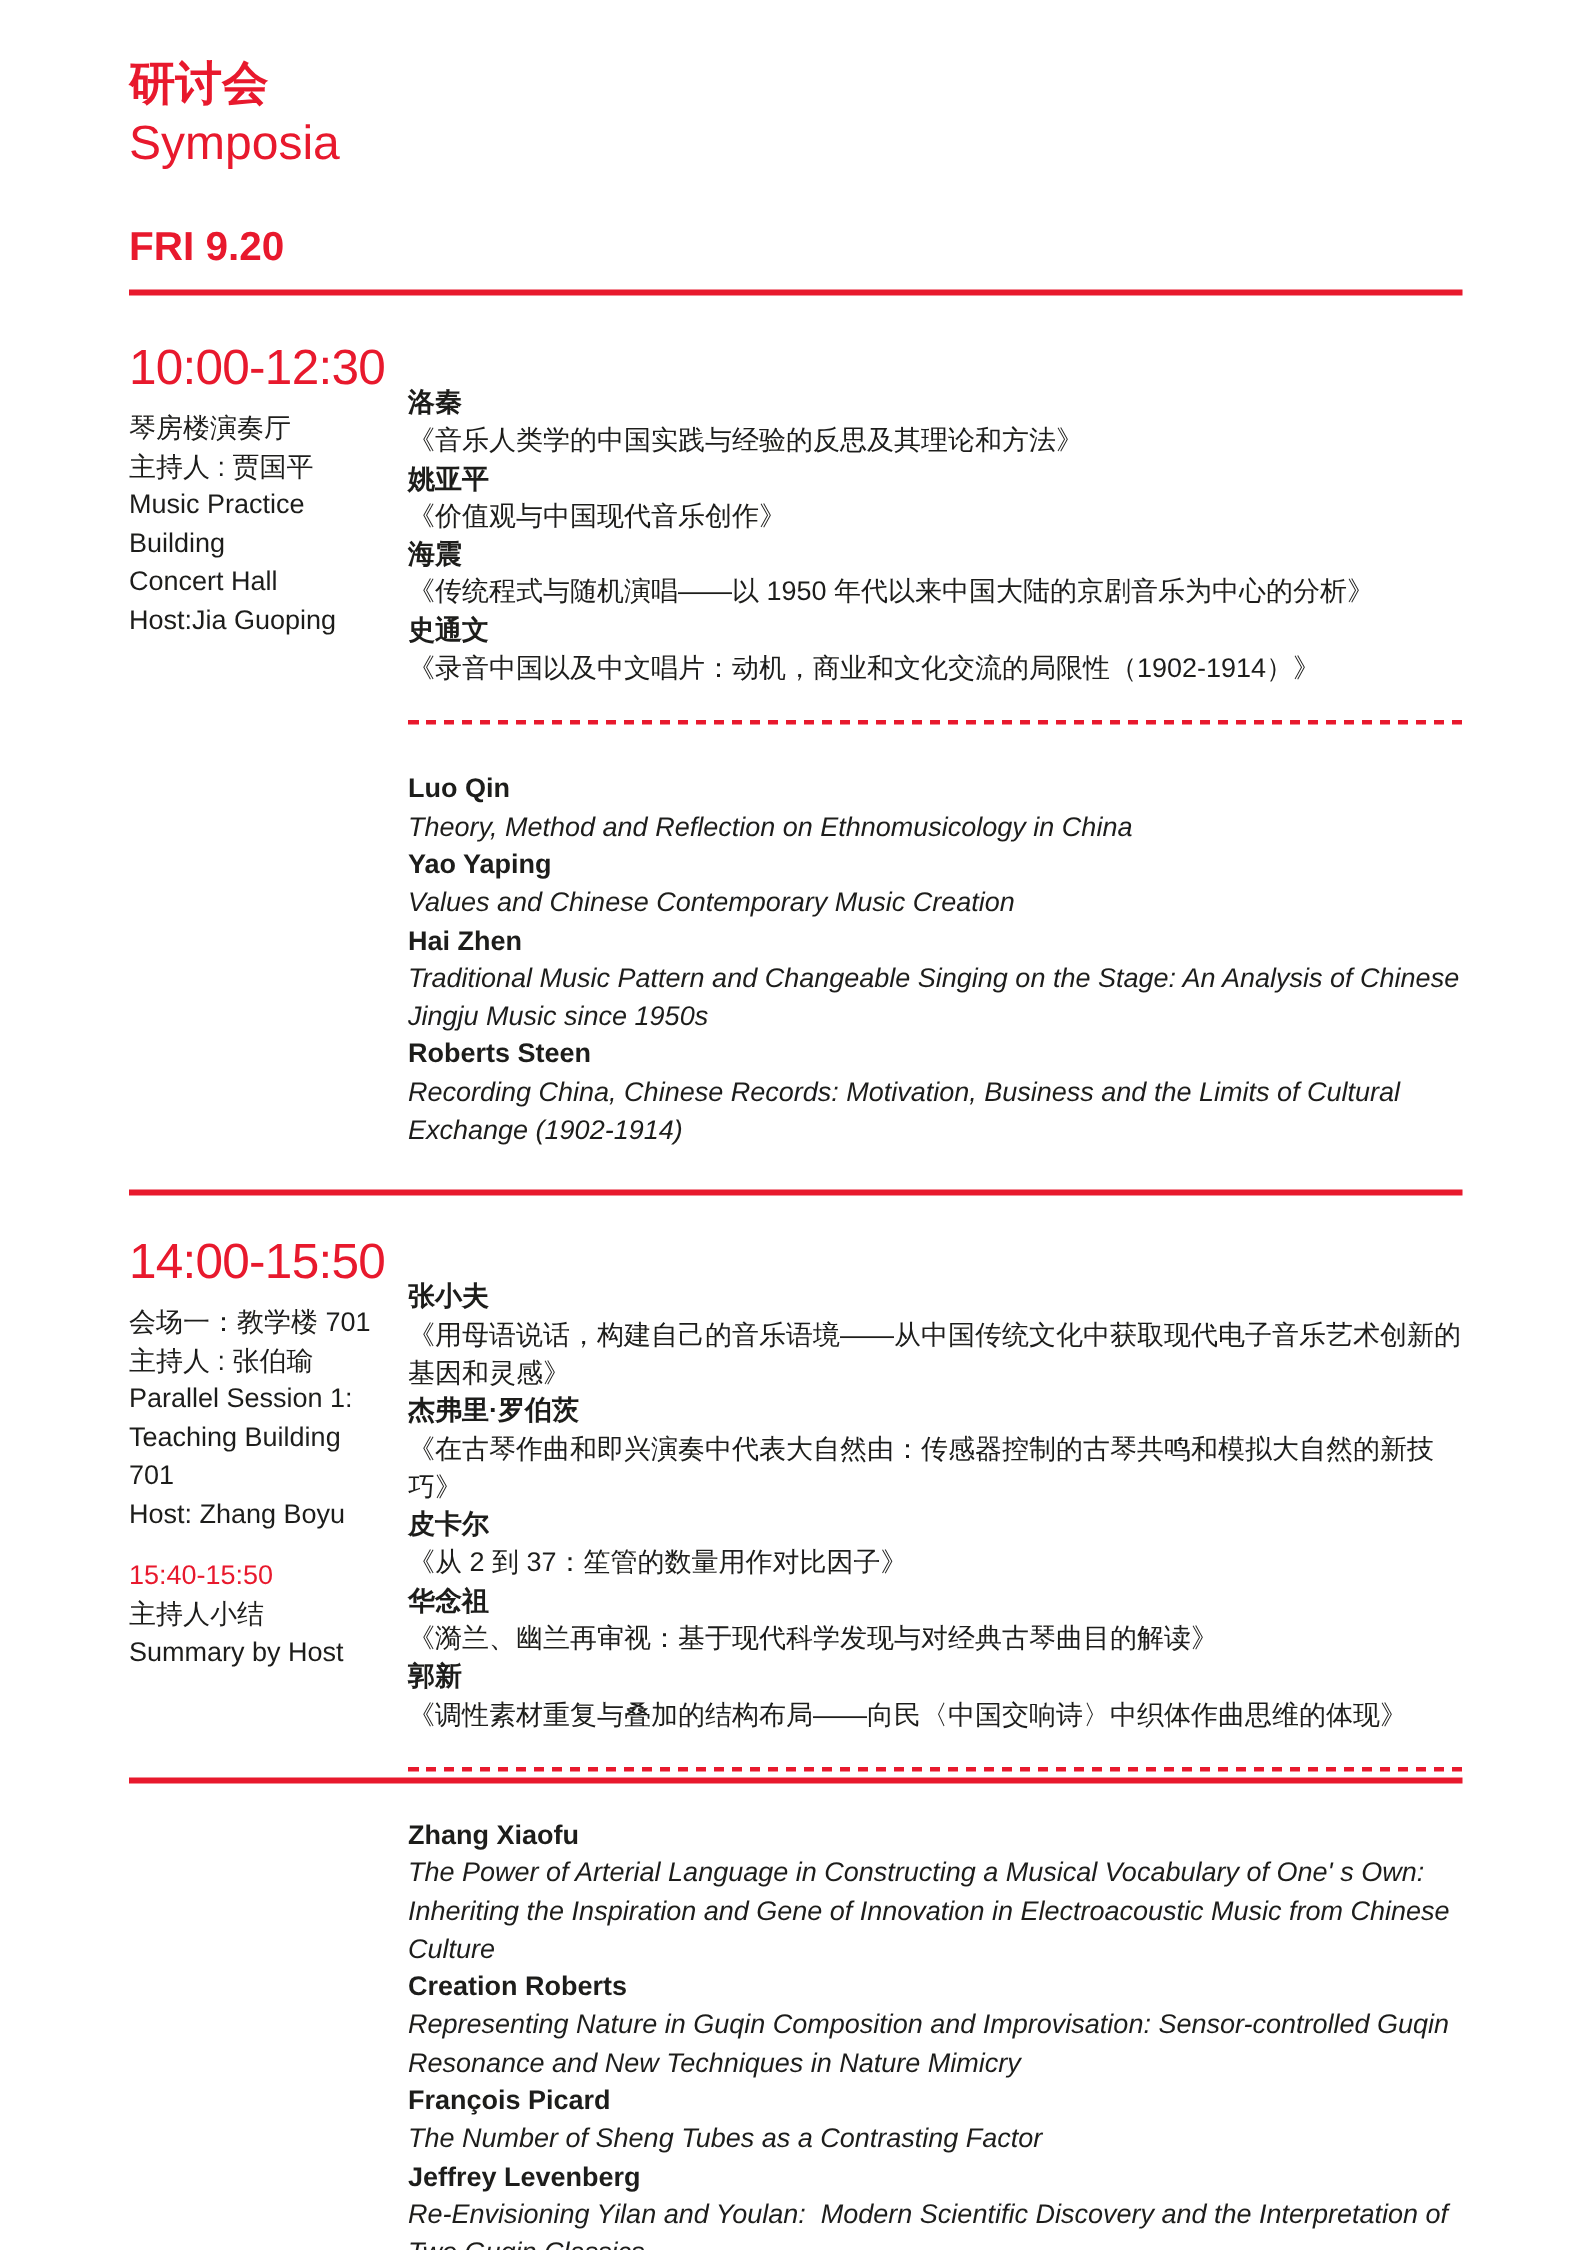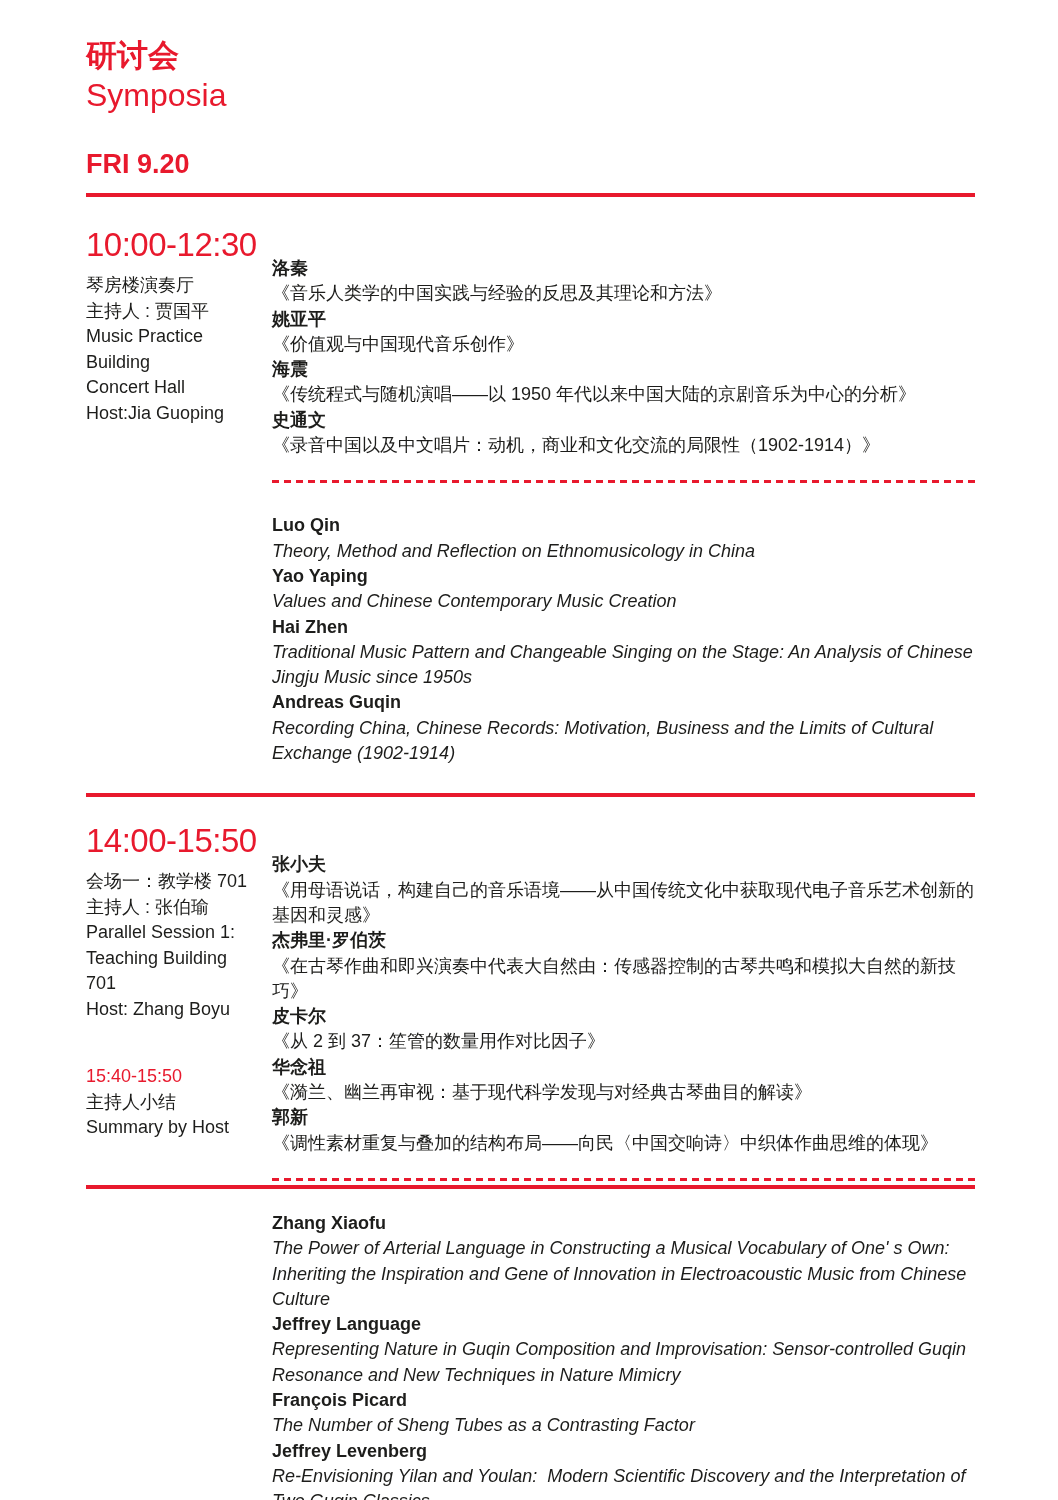--- a/index.html
+++ b/index.html
@@ -25,21 +25,21 @@
   
   .session { display: grid; grid-template-columns: 186px 1fr; padding-top: 28px; }
   .session + .session { margin-top: 27px; border-top: 4px solid var(--red); padding-top: 24px; }
 
   .session-left { padding-right: 10px; }
   .session-time {
     font-size: 33px; color: var(--red); line-height: 40px;
     letter-spacing: -0.5px; margin-bottom: 8px; white-space: nowrap;
   }
   .session-info { font-size: 18px; line-height: 25.5px; }
-  .session-extra { margin-top: 42px; font-size: 18px; line-height: 25.5px; }
+  .session-extra { margin-top: 16px; font-size: 18px; line-height: 25.5px; }
   .extra-time { color: var(--red); }
 
   .session-right { font-size: 18px; line-height: 25.3px; padding-top: 3px; margin-top: 28px; }
   .talk-name { font-weight: bold; }
   .talk-title { white-space: pre-wrap; }
   .talks-en .talk-title { font-style: italic; }
   .dashed-sep {
     height: 3px; margin: 22px 0 30px;
     background: repeating-linear-gradient(90deg, var(--red) 0 7px, transparent 7px 12px);
   }
@@ -106,21 +106,21 @@
     <div class="talk-name">Yao Yaping</div>
     <div class="talk-title">Values and Chinese Contemporary Music Creation</div>
   </div>
 
   <div class="talk">
     <div class="talk-name">Hai Zhen</div>
     <div class="talk-title">Traditional Music Pattern and Changeable Singing on the Stage: An Analysis of Chinese Jingju Music since 1950s</div>
   </div>
 
   <div class="talk">
-    <div class="talk-name">Andreas Guqin</div>
+    <div class="talk-name">Roberts Steen</div>
     <div class="talk-title">Recording China, Chinese Records: Motivation, Business and the Limits of Cultural Exchange (1902-1914)</div>
   </div>
 </div>
     </div>
   </section>
 
   <section class="session">
     <div class="session-left">
       <div class="session-time">14:00-15:50</div>
       <div class="session-info">
@@ -167,21 +167,21 @@
   </div>
 </div>
       <div class="dashed-sep"></div>
       <div class="talks-en">
   <div class="talk">
     <div class="talk-name">Zhang Xiaofu</div>
     <div class="talk-title">The Power of Arterial Language in Constructing a Musical Vocabulary of One' s Own: Inheriting the Inspiration and Gene of Innovation in Electroacoustic Music from Chinese Culture</div>
   </div>
 
   <div class="talk">
-    <div class="talk-name">Jeffrey Language</div>
+    <div class="talk-name">Creation Roberts</div>
     <div class="talk-title">Representing Nature in Guqin Composition and Improvisation: Sensor-controlled Guqin Resonance and New Techniques in Nature Mimicry</div>
   </div>
 
   <div class="talk">
     <div class="talk-name">François Picard</div>
     <div class="talk-title">The Number of Sheng Tubes as a Contrasting Factor</div>
   </div>
 
   <div class="talk">
     <div class="talk-name">Jeffrey Levenberg</div>

